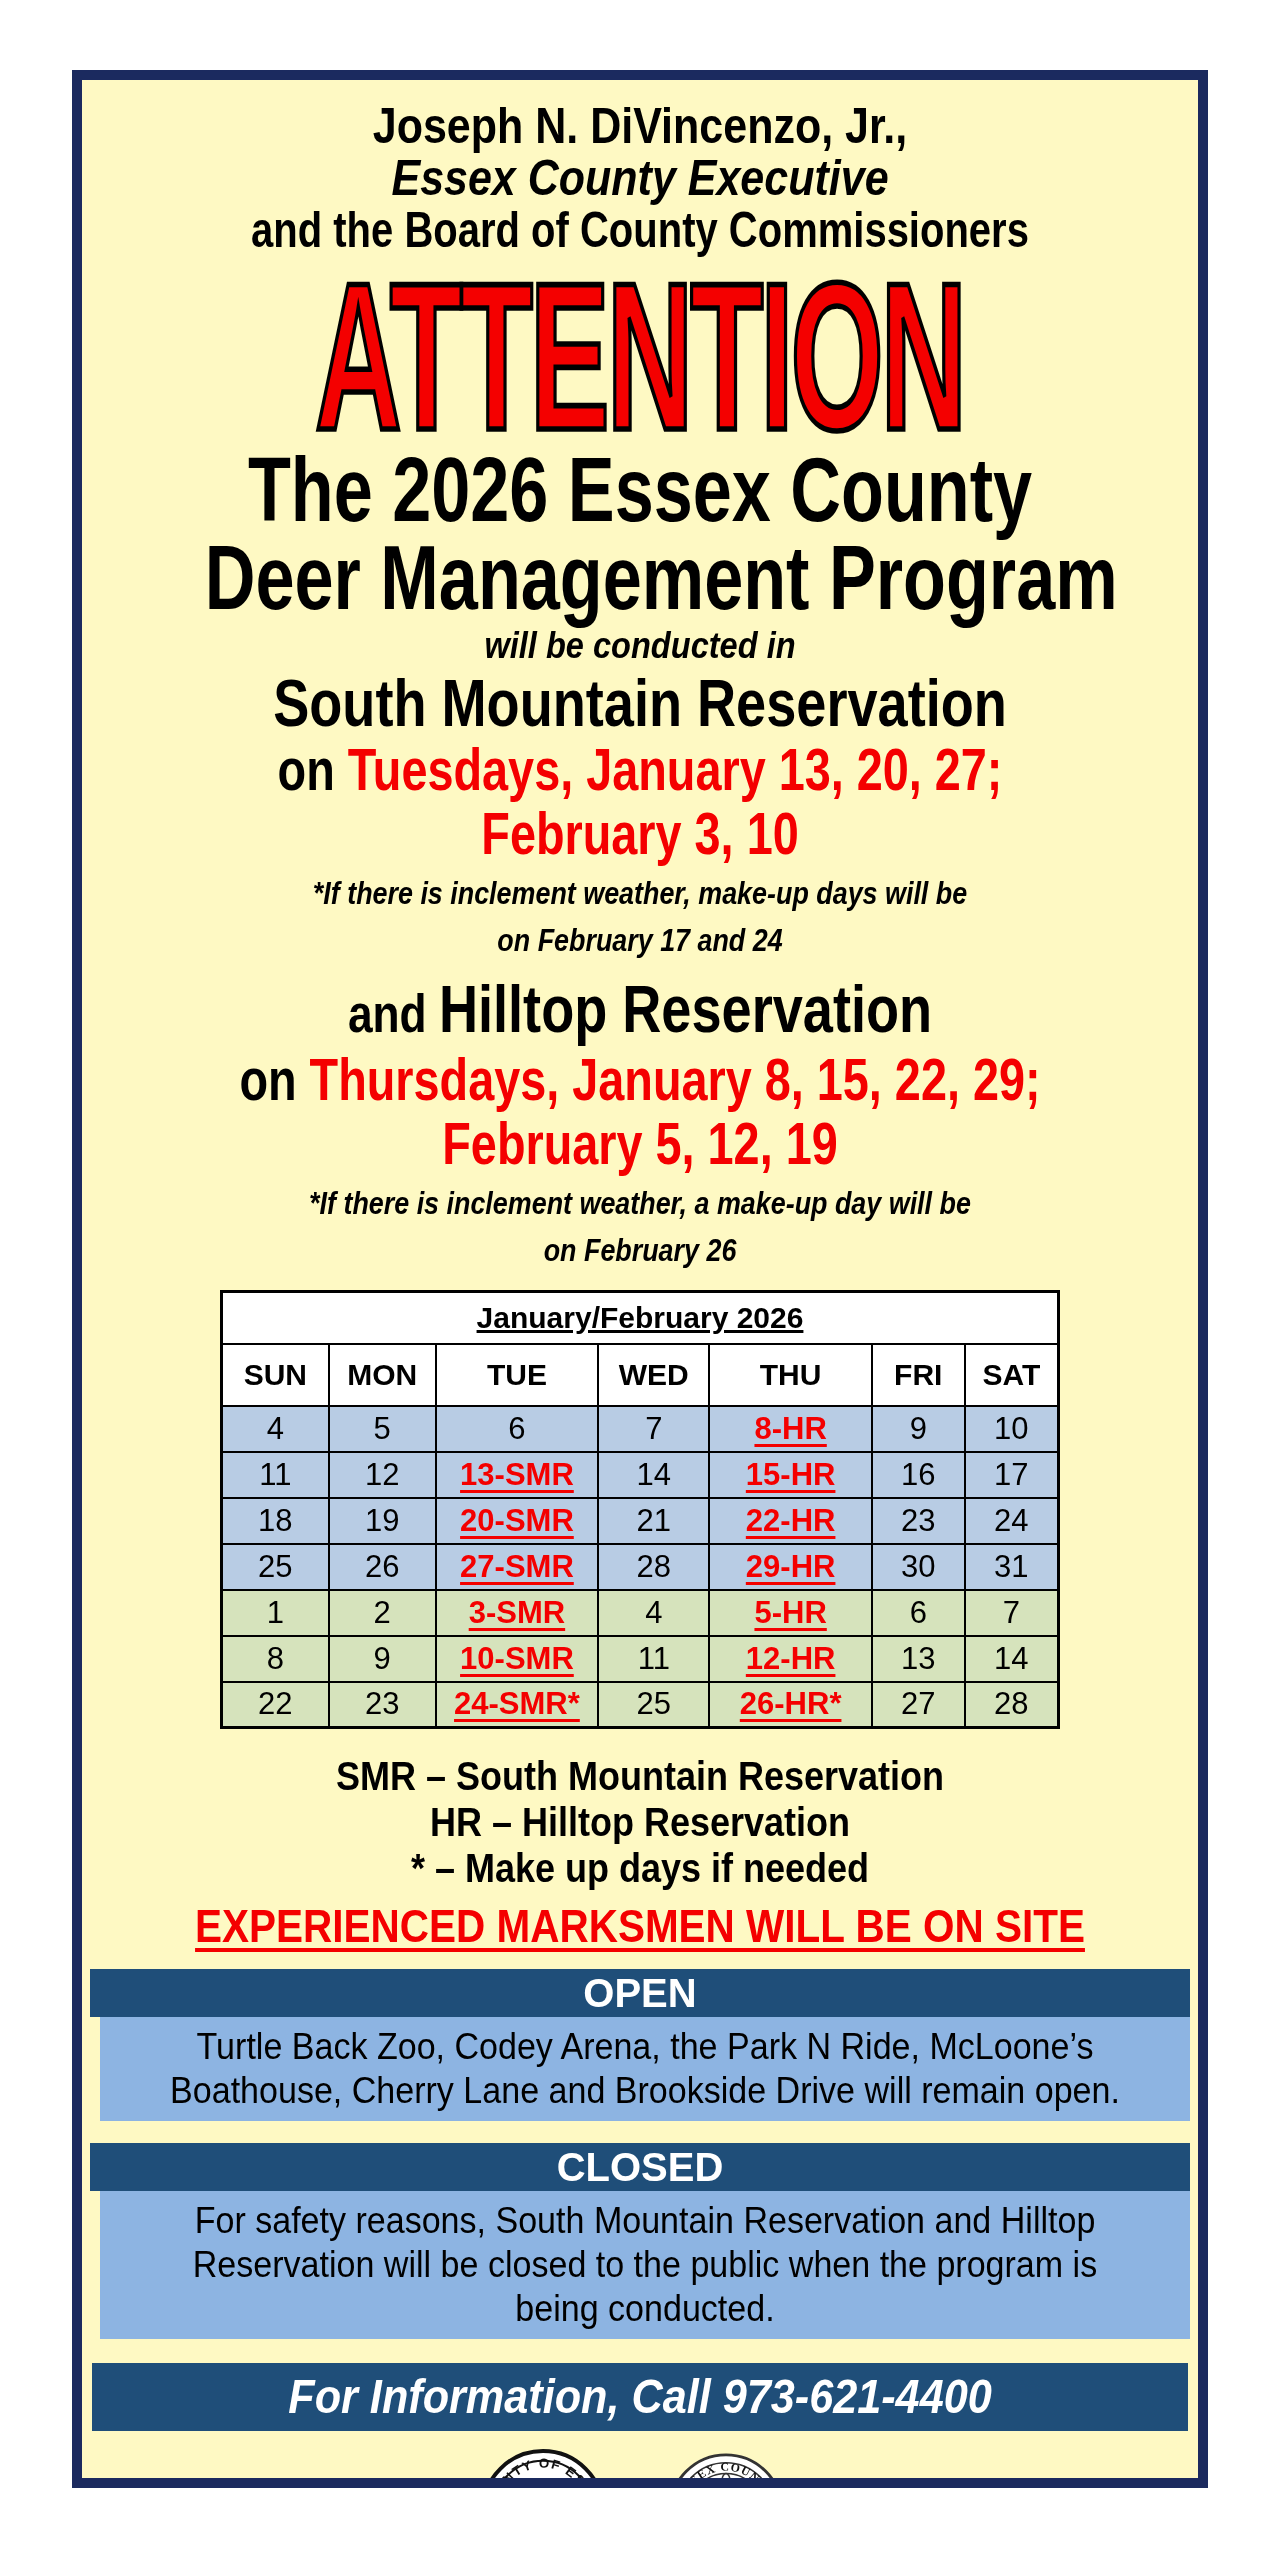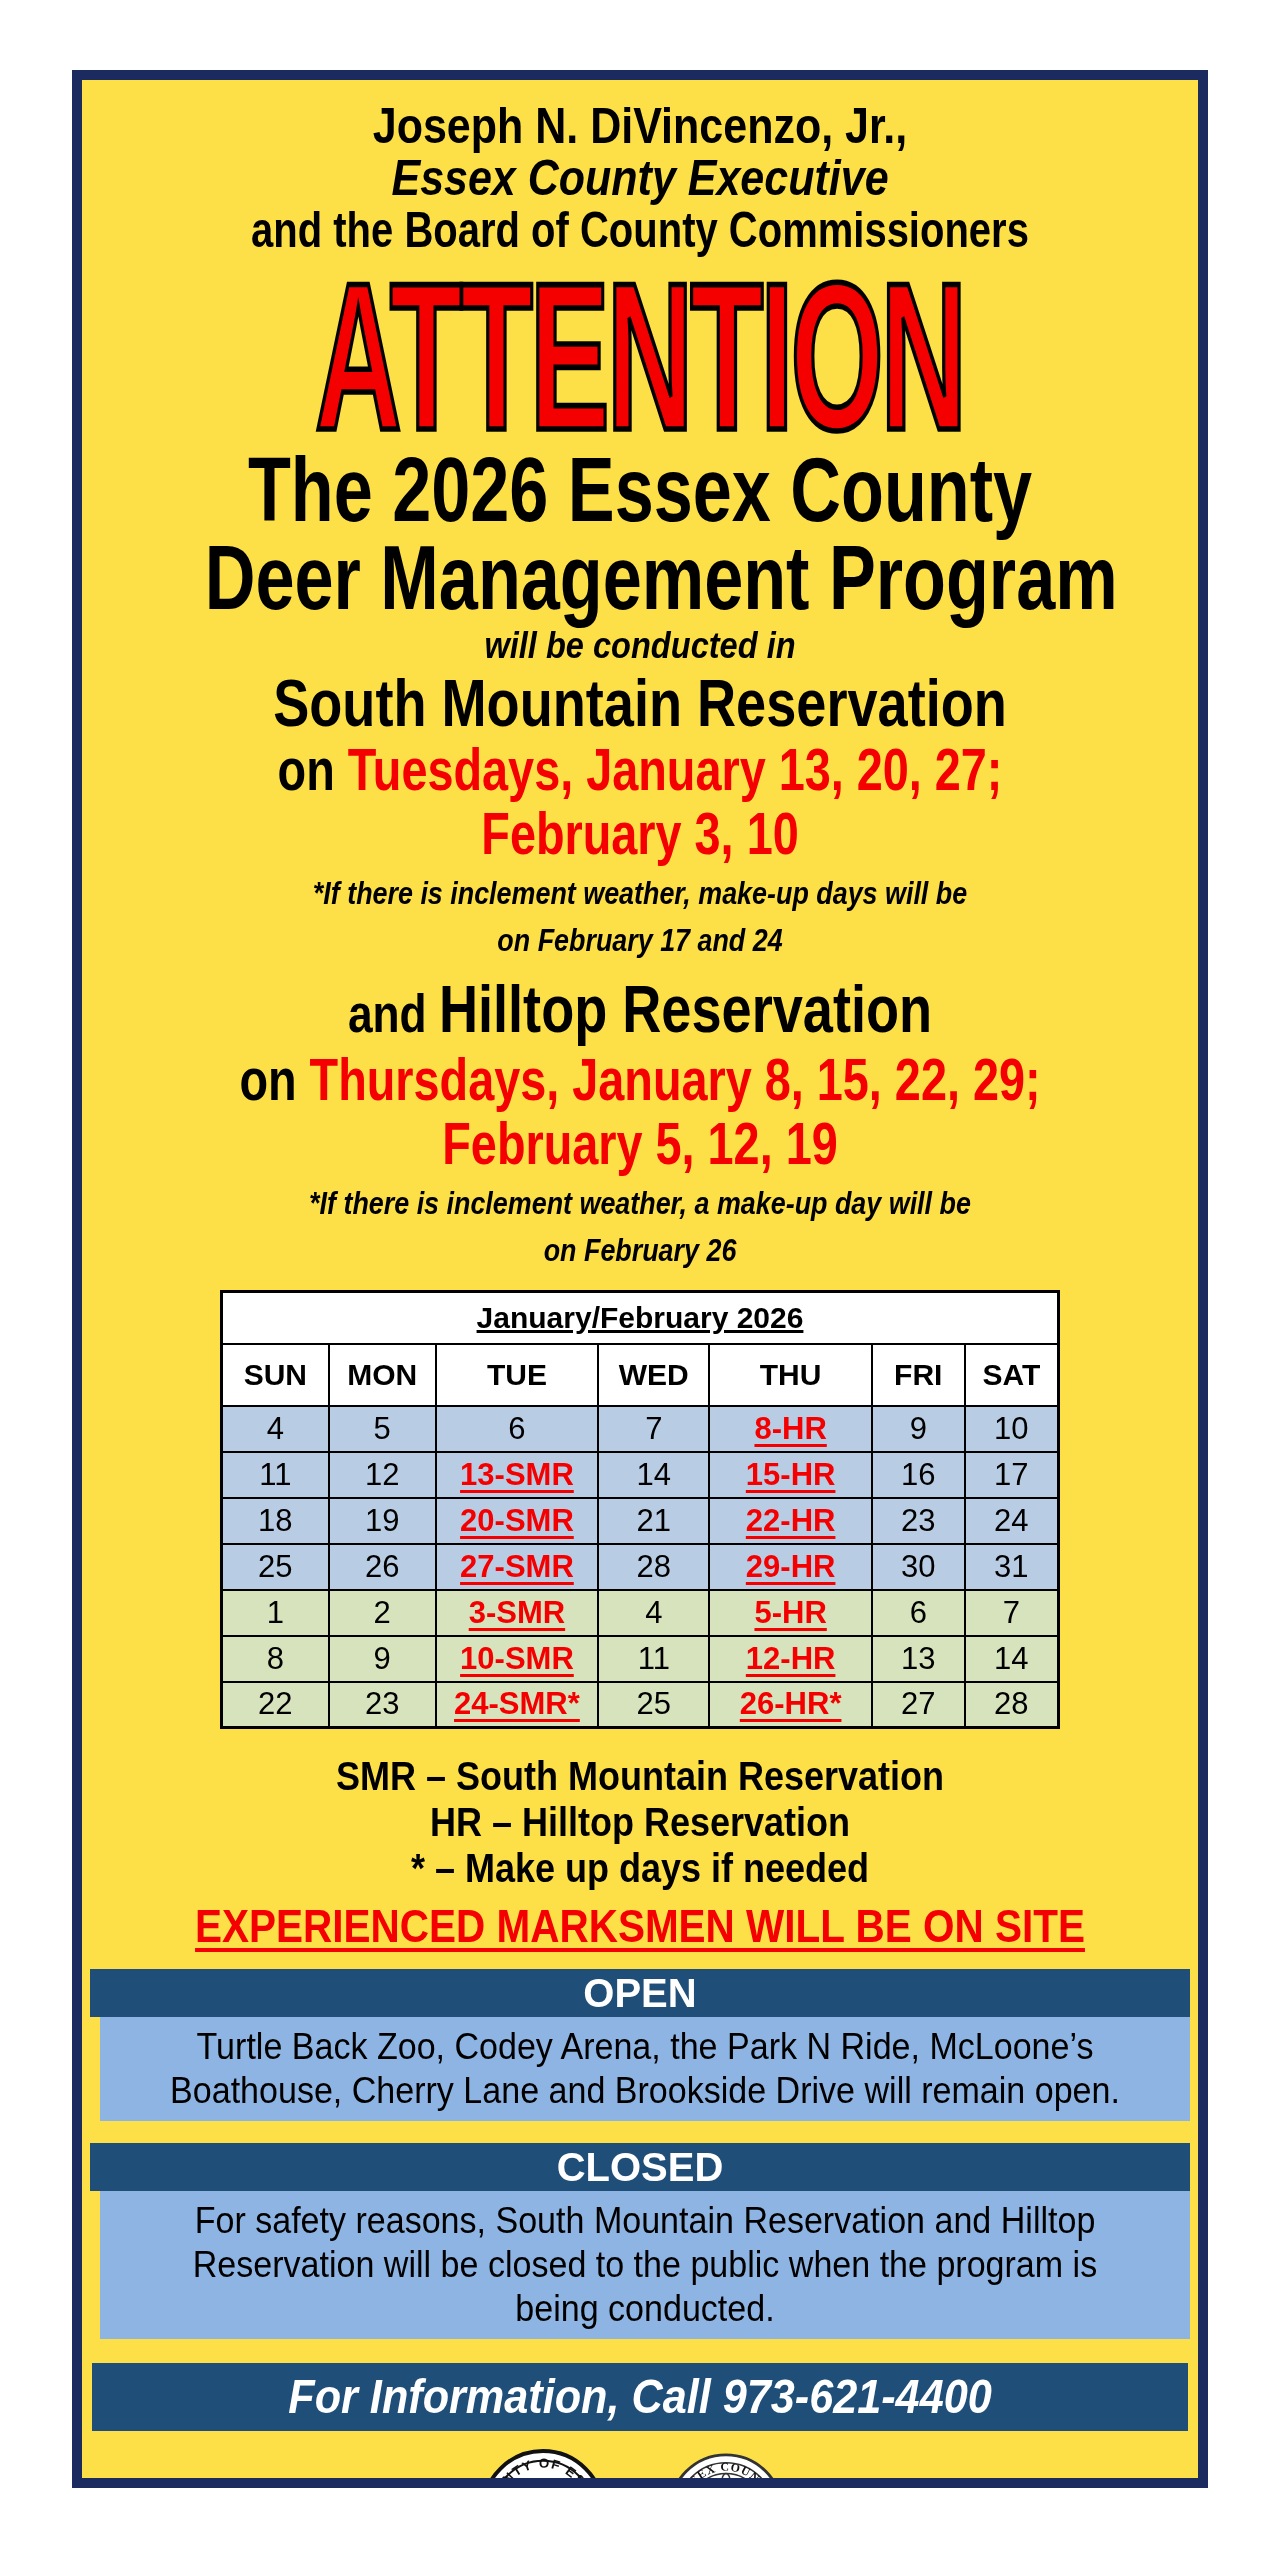--- a/index.html
+++ b/index.html
@@ -11,21 +11,21 @@
     --february-row-green:#d6e3bc;
   }
   *{margin:0;padding:0;box-sizing:border-box;}
   html,body{background:#fff;}
   body{
     width:1280px;height:2560px;position:relative;overflow:hidden;
     font-family:"Liberation Sans",sans-serif;color:#000;
   }
   .frame{
     position:absolute;left:72px;top:70px;width:1136px;height:2418px;
-    border:10px solid var(--frame-navy);background:#fde047;text-align:center;overflow:hidden;
+    border:10px solid var(--frame-navy);background:#fef9c3;text-align:center;overflow:hidden;
   }
   .narrow{display:block;transform:scaleX(var(--sx,.85));transform-origin:50% 50%;white-space:nowrap;}
   
   .masthead{margin-top:20px;font-weight:bold;font-size:50px;line-height:52px;}
   .masthead .it{font-style:italic;}
   
   .attention-wrap{margin-top:24px;height:152px;display:flex;align-items:center;justify-content:center;}
   .attention{
     display:inline-block;font-weight:bold;font-size:150px;line-height:150px;letter-spacing:-4px;
     color:var(--accent-red);-webkit-text-stroke:4px #000;

